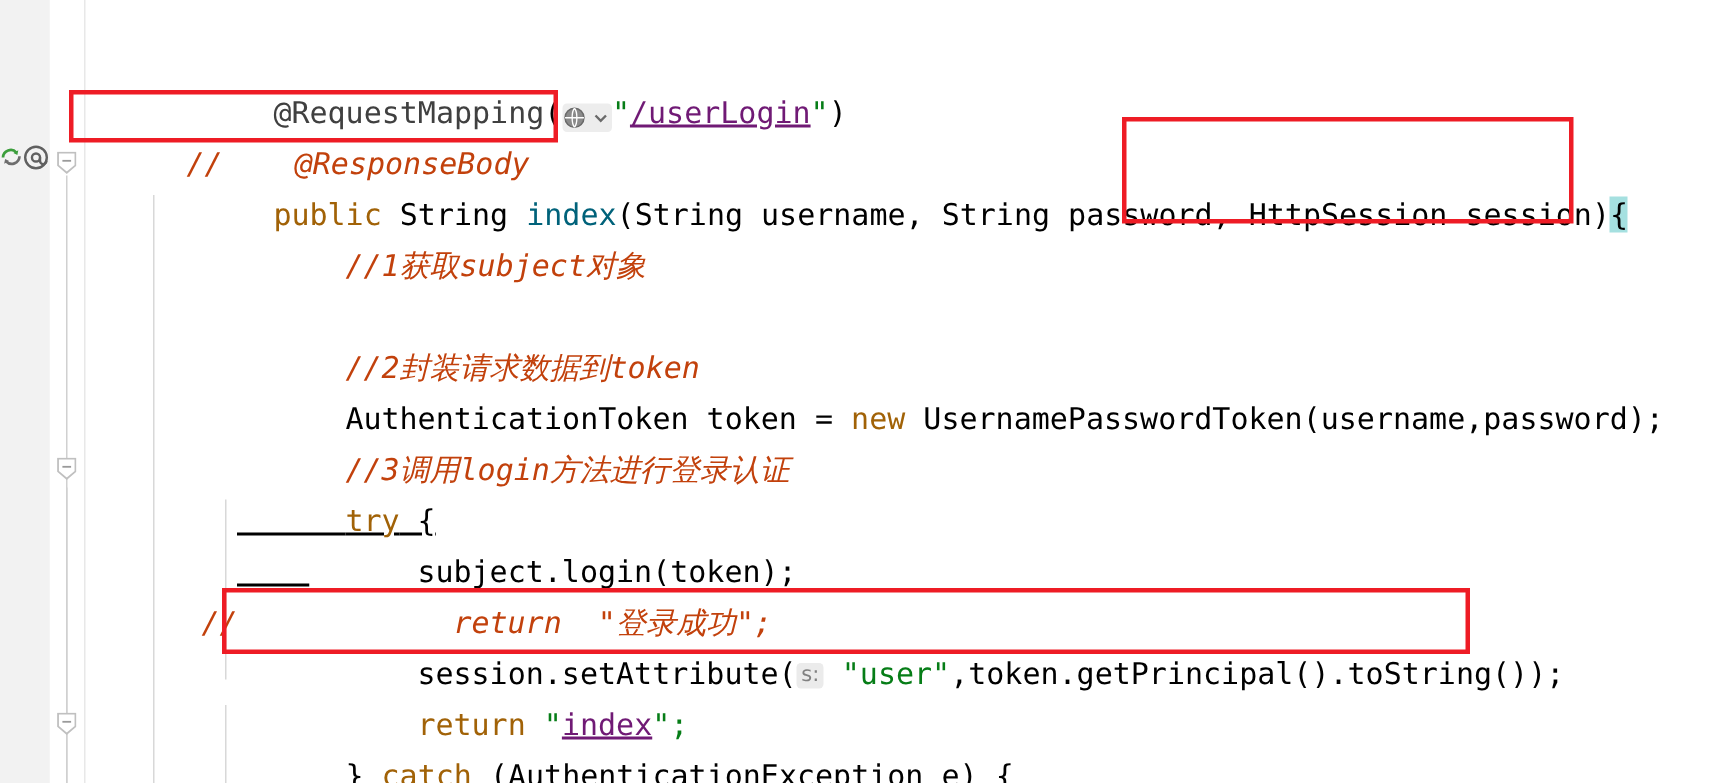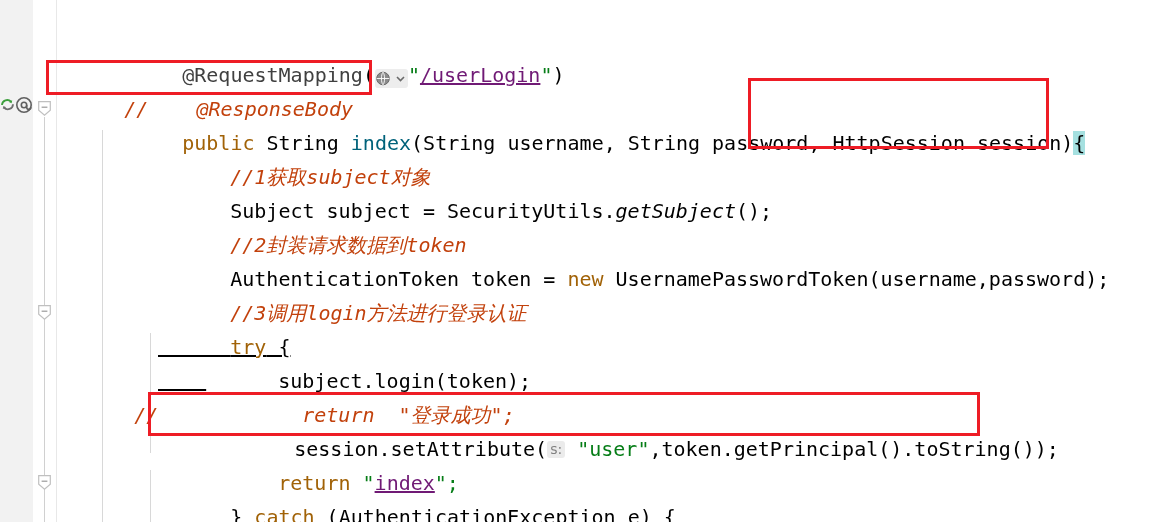--- a/index.html
+++ b/index.html
@@ -234,23 +234,20 @@
     </div>
 
     <div class="line" style="left:52px;top:92px;">
       <span class="kw">public</span><span class="plain"> String </span><span class="method">index</span><span class="plain">(String username, String password, HttpSession session)</span><span class="brace-hl">{</span>
     </div>
 
     <div class="line" style="left:100px;top:126px;">
       <span class="cmt">//1获取subject对象</span>
     </div>
 
-    <div class="line" style="left:100px;top:160px;">
-      <span class="plain">Subject subject = SecurityUtils.</span><span class="static">getSubject</span><span class="plain">();</span>
-    </div>
 
     <div class="line" style="left:100px;top:194px;">
       <span class="cmt">//2封装请求数据到token</span>
     </div>
 
     <div class="line" style="left:100px;top:228px;">
       <span class="plain">AuthenticationToken token = </span><span class="kw">new</span><span class="plain"> UsernamePasswordToken(username,password);</span>
     </div>
 
     <div class="line" style="left:100px;top:262px;">
@@ -265,21 +262,21 @@
       <span class="plain">subject.login(token);</span>
     </div>
 
     <div class="line" style="left:172px;top:364px;">
       <span class="cmt">return  "登录成功";</span>
     </div>
     <div class="line" style="left:4px;top:364px;">
       <span class="cmt">//</span>
     </div>
 
-    <div class="line" style="left:164px;top:398px;">
+    <div class="line" style="left:148px;top:398px;">
       <span class="plain">session.setAttribute(</span><span class="inlay">s:</span><span class="plain"> </span><span class="str">"user"</span><span class="plain">,token.getPrincipal().toString());</span>
     </div>
 
     <div class="line" style="left:148px;top:432px;">
       <span class="kw">return</span><span class="plain"> </span><span class="str">"</span><span class="strlink">index</span><span class="str">";</span>
     </div>
 
     <div class="line" style="left:100px;top:466px;">
       <span class="plain">} </span><span class="kw">catch</span><span class="plain"> (AuthenticationException e) {</span>
     </div>

